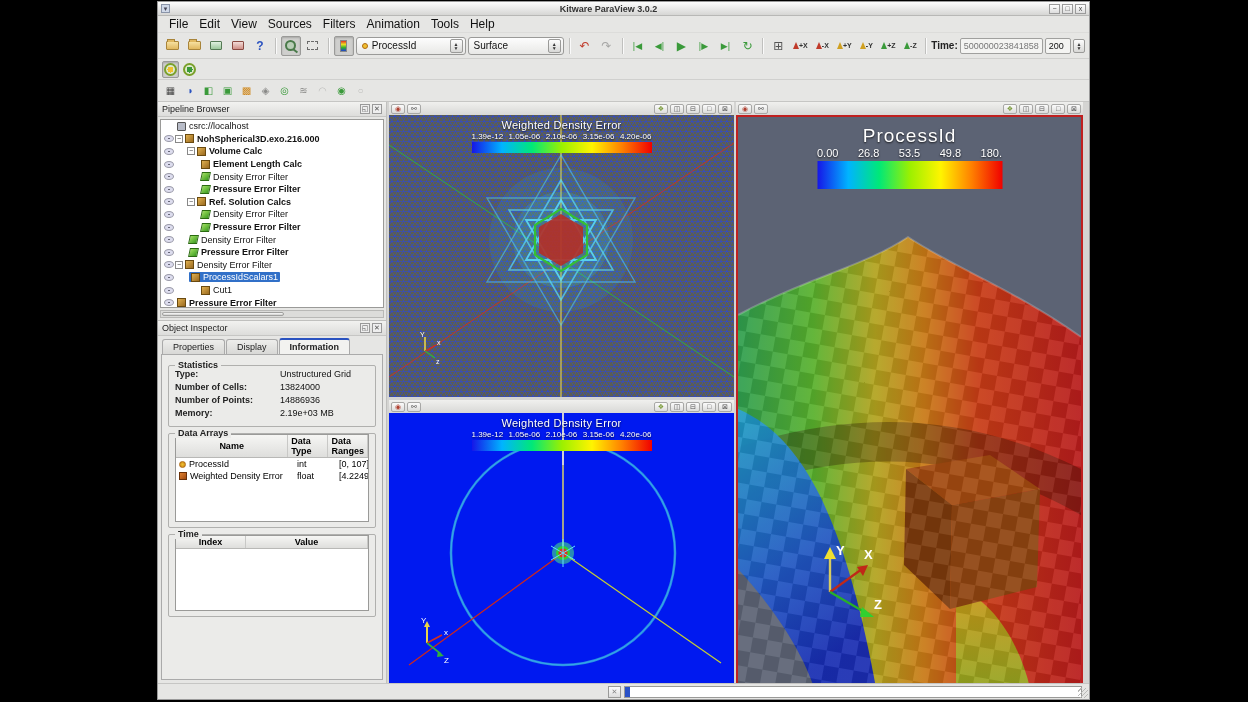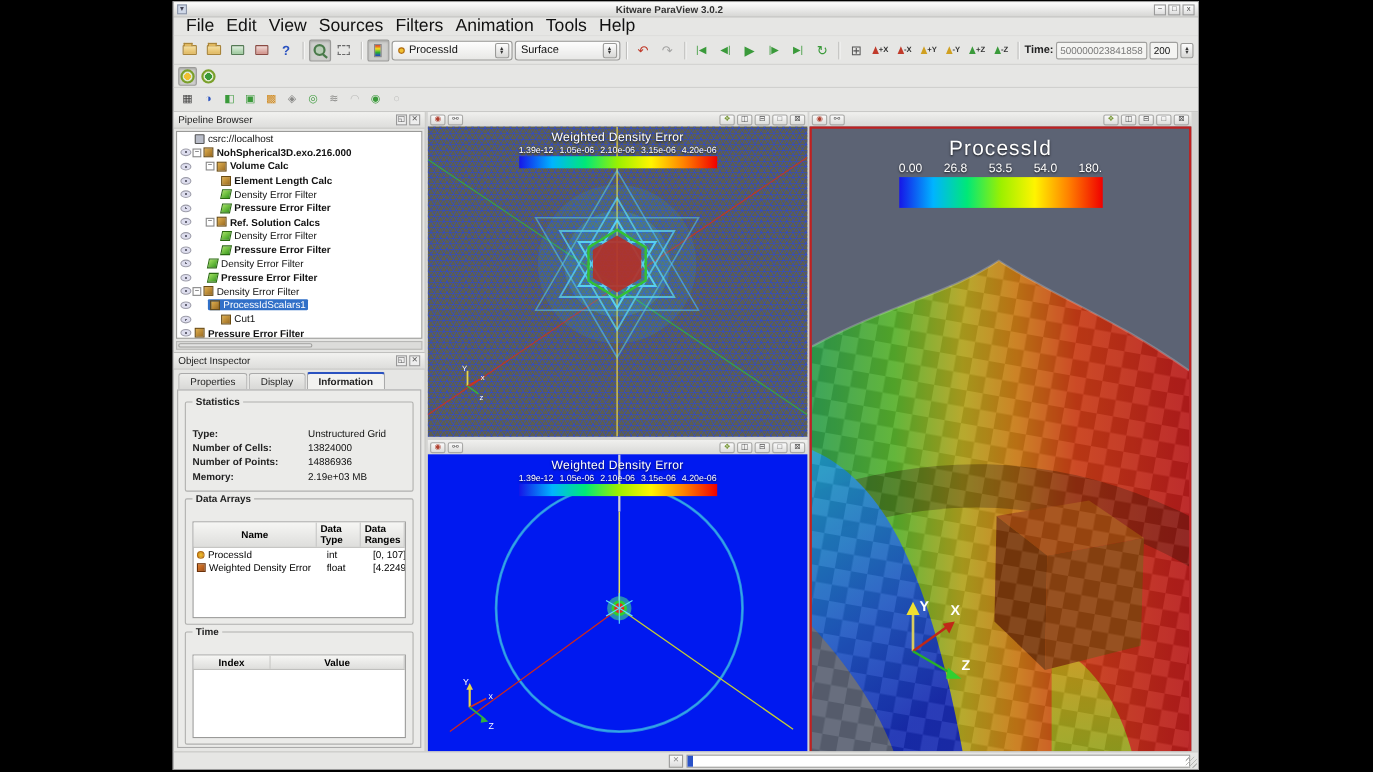--- a/index.html
+++ b/index.html
@@ -7,21 +7,21 @@
   #win { position:absolute; left:157px; top:1px; width:933px; height:699px; background:#e6e6e4; border:1px solid #9a9a9a; display:flex; flex-direction:column; }
 
   
   .titlebar { height:14px; background:linear-gradient(#fdfdfd,#d6d6d4); border-bottom:1px solid #b8b8b6; display:flex; align-items:center; padding:0 3px; flex:none; }
   .titlebar .appicon { width:9px; height:9px; background:#cfd8e8; border:1px solid #8a94a8; font-size:7px; line-height:7px; text-align:center; color:#445; }
   .titlebar .title { flex:1; text-align:center; font-size:9px; font-weight:bold; color:#333; }
   .wbtn { width:11px; height:10px; border:1px solid #9a9a9a; background:linear-gradient(#fff,#ddd); font-size:7px; line-height:8px; text-align:center; color:#444; margin-left:2px; }
 
   
   .menubar { height:17px; background:#e6e6e4; display:flex; align-items:center; padding:0 6px; gap:1px; flex:none; border-bottom:1px solid #dcdcda; }
-  .menu-item { font-size:16px; color:#111; padding:1px 5px; }
+  .menu-item { font-size:12px; color:#111; padding:1px 5px; }
 
   
   .toolbar { display:flex; align-items:center; background:#e6e6e4; padding:1px 4px; gap:2px; flex:none; }
   .tb1 { height:26px; border-bottom:1px solid #d0d0ce; }
   .tb2 { height:21px; border-bottom:1px solid #d0d0ce; }
   .tb3 { height:22px; border-bottom:1px solid #c6c6c4; }
   .sep { width:1px; height:16px; background:#c0c0be; margin:0 3px; box-shadow:1px 0 0 #fafafa; }
   .tbtn { min-width:20px; height:20px; display:flex; align-items:center; justify-content:center; font-size:12px; border:1px solid transparent; border-radius:2px; color:#555; position:relative; }
   .tbtn.small { min-width:17px; height:17px; font-size:10px; }
   .tbtn.pressed { background:#cfcfcd; border:1px solid #9a9a98; box-shadow:inset 0 1px 2px rgba(0,0,0,.2); }
@@ -72,21 +72,21 @@
   .trow.sel .selbg { background:#3170c8; color:#fff; padding:0 2px; border-radius:1px; display:flex; align-items:center; }
   .hscroll { height:8px; margin:0 2px 2px 2px; background:#dcdcda; border:1px solid #b8b8b6; position:relative; flex:none; }
   .hthumb { position:absolute; left:1px; top:1px; width:55%; height:4px; background:linear-gradient(#fbfbfb,#cfcfcd); border:1px solid #a0a09e; border-radius:2px; }
 
   
   #oi { flex:1; display:flex; flex-direction:column; min-height:0; border-top:1px solid #c0c0be; }
   .tabs { display:flex; align-items:flex-end; padding:2px 4px 0 4px; gap:1px; flex:none; }
   .tab { font-size:9px; padding:2px 10px; border:1px solid #aaa; border-bottom:none; background:linear-gradient(#ededeb,#d8d8d6); border-radius:3px 3px 0 0; color:#222; }
   .tab.active { background:#f2f2f0; border-top:2px solid #2a52c0; font-weight:bold; }
   .tabpane { flex:1; border:1px solid #aaa; margin:0 3px 3px 3px; background:#ebebE9; background:#ebebe9; padding:4px 4px; overflow:hidden; }
-  .gbox { border:1px solid #b0b0ae; border-radius:2px; position:relative; margin:6px 2px 6px 2px; padding:20px 6px 5px 6px; }
+  .gbox { border:1px solid #b0b0ae; border-radius:2px; position:relative; margin:6px 2px 6px 2px; padding:0 6px 5px 6px; }
   .gbox > .gtitle { position:absolute; top:-6px; left:6px; background:#ebebe9; padding:0 3px; font-size:9px; font-weight:bold; color:#222; }
   .statrow { display:flex; font-size:9px; margin:3px 0; }
   .statrow .sk { width:105px; font-weight:bold; color:#222; }
   .statrow .sv { color:#111; }
   .dtable { background:#fff; border:1px solid #9a9a98; font-size:9px; }
   .dthead { display:flex; background:linear-gradient(#f6f6f4,#dededc); border-bottom:1px solid #b8b8b6; font-weight:bold; }
   .dthead > div { padding:1px 3px; border-right:1px solid #c8c8c6; }
   .dtrow { display:flex; align-items:center; }
   .dtrow > div { padding:1px 3px; overflow:hidden; white-space:nowrap; }
   .c-name { width:118px; display:flex; align-items:center; gap:3px; }
@@ -568,21 +568,21 @@
           <span class="vbtn">□</span>
           <span class="vbtn">⊠</span>
         </div>
         <div class="vcontent slatebg">
           <div class="cbar" style="top:8px; width:185px;">
             <div class="cb-title big">ProcessId</div>
             <div class="cb-ticks big">
               <span>0.00</span>
                 <span>26.8</span>
                 <span>53.5</span>
-                <span>54.0</span>
+                <span>49.8</span>
                 <span>180.</span>
             </div>
             <div class="cb-grad big"></div>
           </div>
           <svg width="343" height="571" viewBox="0 0 343 571" style="position:absolute; left:0; top:0;">
             <defs>
               <linearGradient id="gx" x1="0" y1="0" x2="1" y2="0">
                 <stop offset="0" stop-color="#2f9e4f"></stop>
                   <stop offset="0.22" stop-color="#58b02c"></stop>
                 <stop offset="0.40" stop-color="#b2a31e"></stop>

